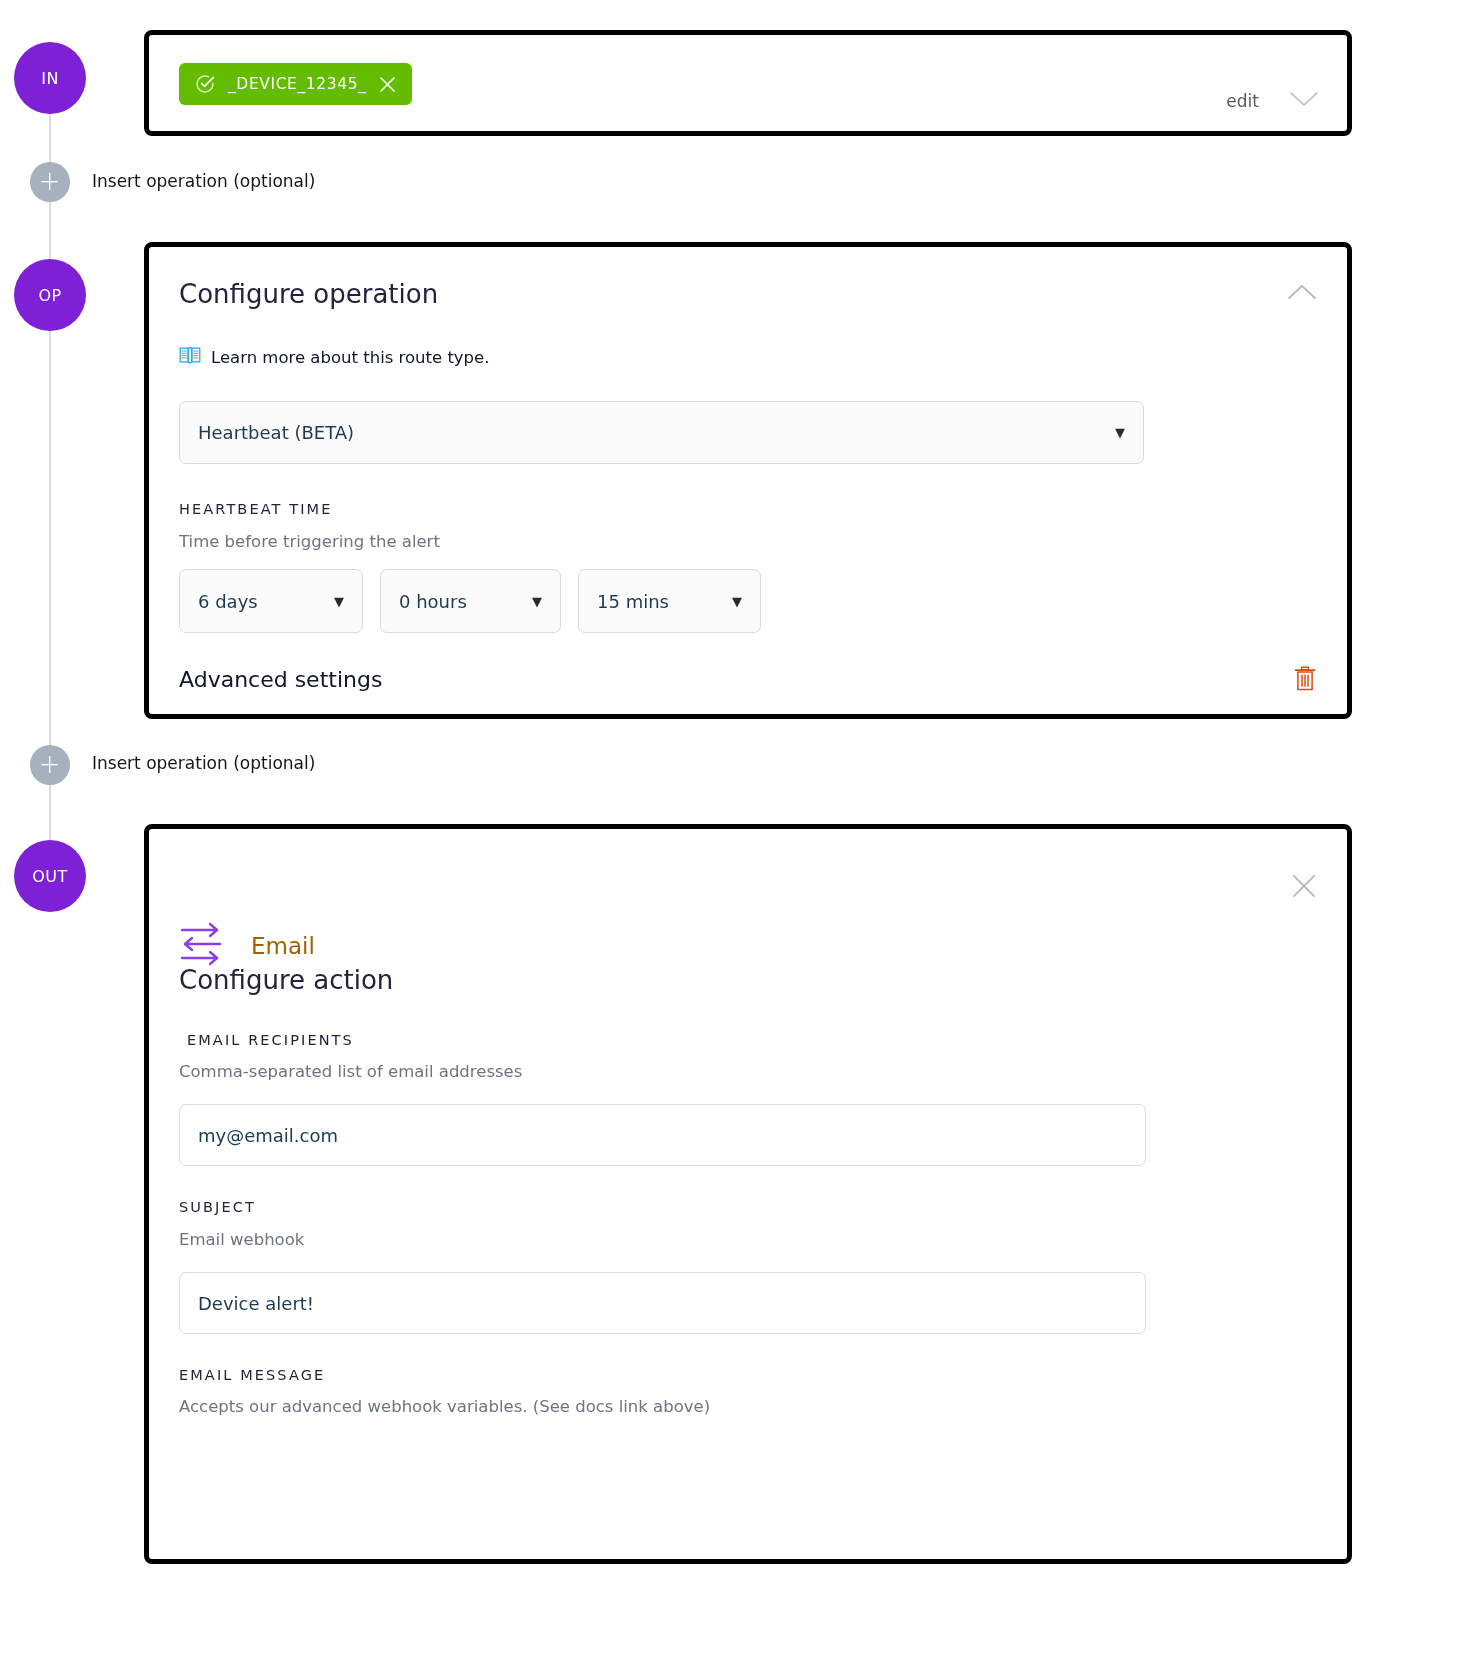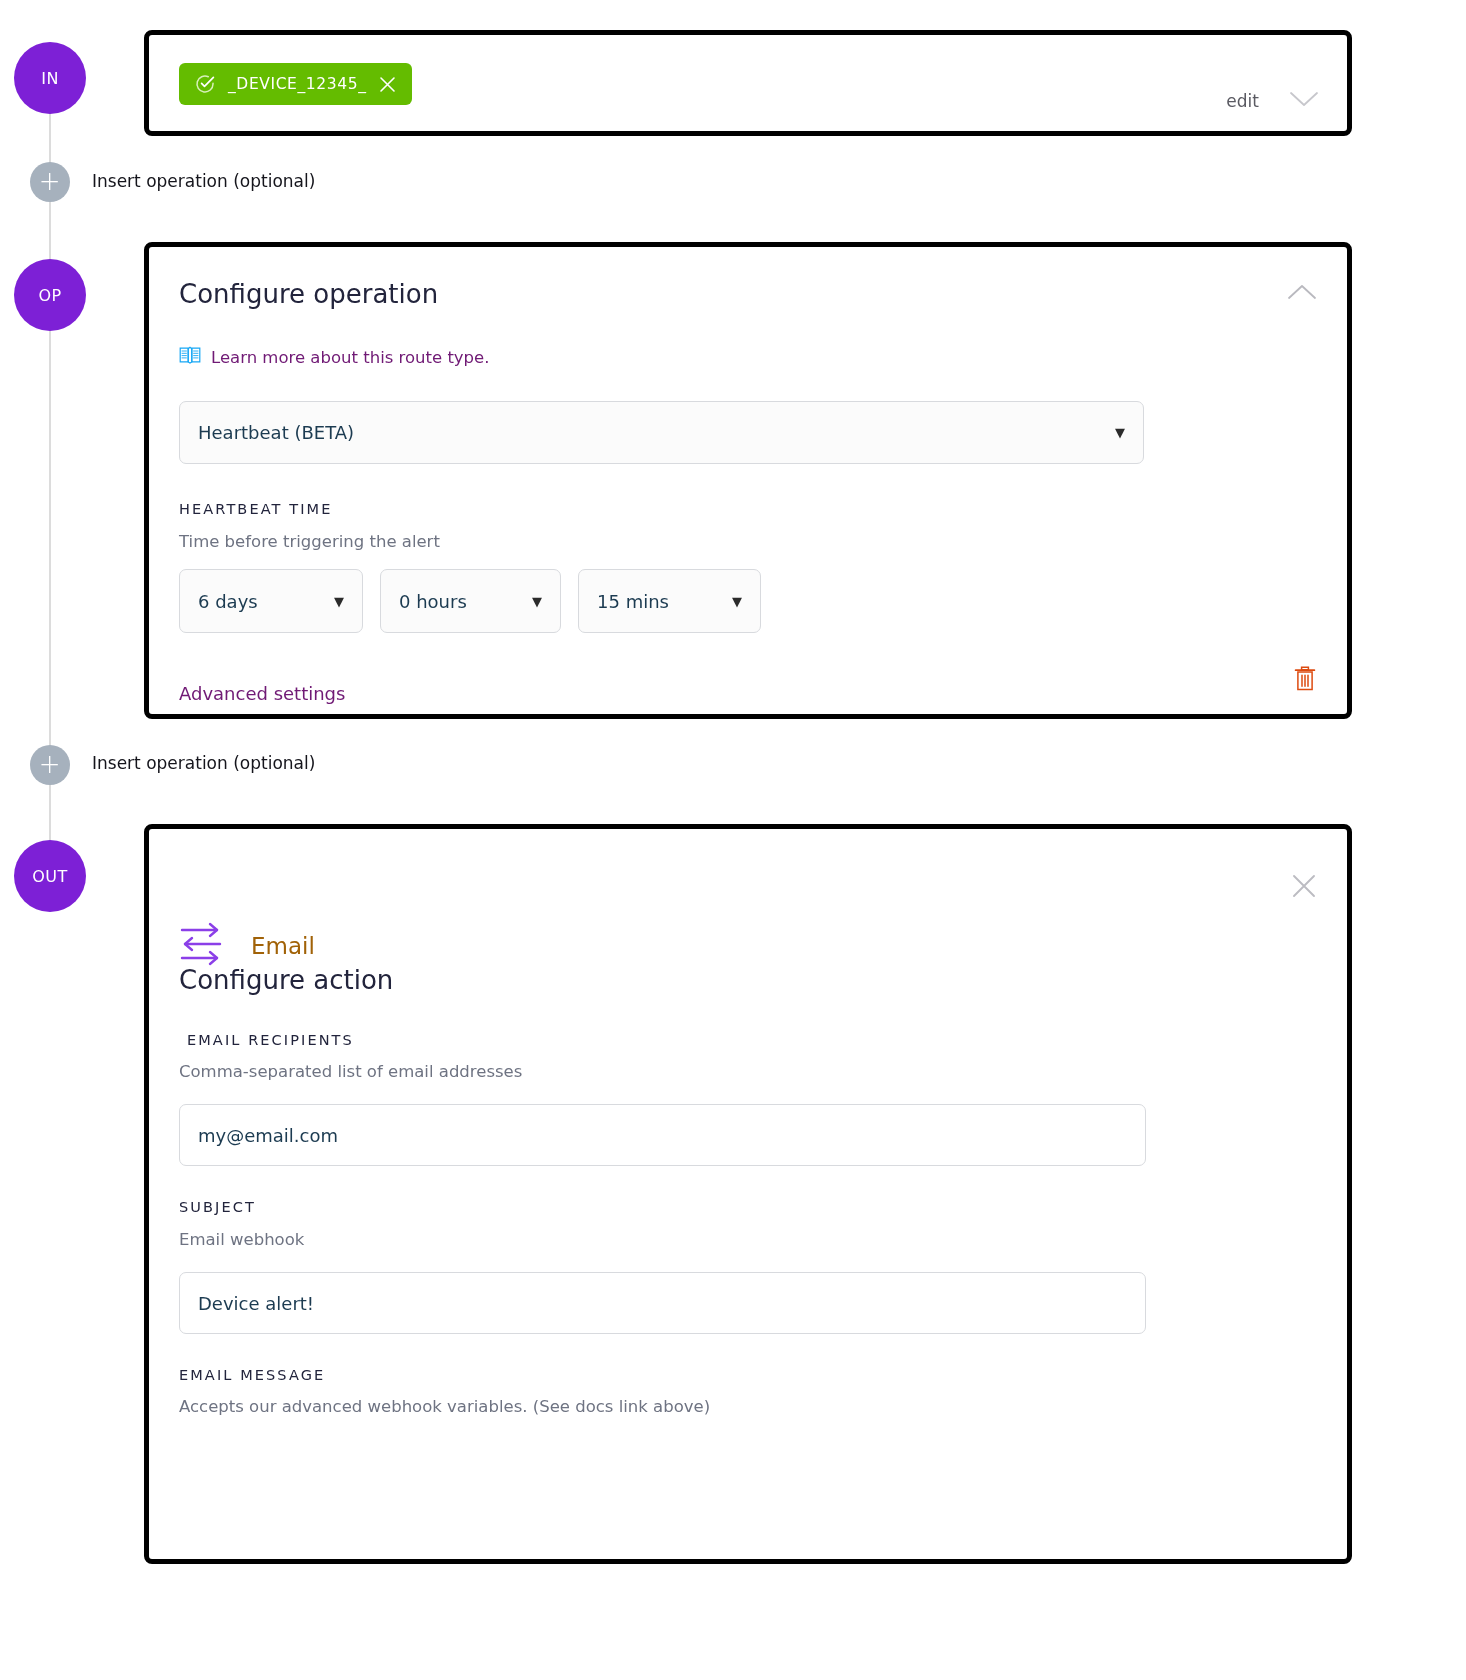--- a/index.html
+++ b/index.html
@@ -86,21 +86,21 @@
   .edit-text { font-size: 17px; color: #5a5a62; }
 
   
   .h-title {
     position: absolute;
     font-size: 26px;
     color: #22243c;
     font-weight: 400;
   }
   .link {
-    color: #701a75;
+    color: #0f172a;
     font-size: 16.5px;
     text-decoration: none;
   }
   .link-row {
     position: absolute;
     display: flex; align-items: center; gap: 10px;
   }
 
   
   .select {
@@ -244,21 +244,21 @@
   <div class="select" style="left:231px;top:322px;width:181px;height:64px;">
     <span>0 hours</span>
     <span class="caret">▼</span>
   </div>
 
   <div class="select" style="left:429px;top:322px;width:183px;height:64px;">
     <span>15 mins</span>
     <span class="caret">▼</span>
   </div>
 
-  <div class="link" style="position:absolute;left:30px;top:436px;font-size:18px;">Advanced settings</div>
+  <div class="link" style="position:absolute;left:30px;top:420px;font-size:22px;">Advanced settings</div>
 
   <div class="icon-btn" style="right:29px;top:417px;width:26px;height:28px;">
     <svg width="22" height="25" viewBox="0 0 22 25">
       <path d="M7.6 1.2h6.8v2.6H7.6z" stroke="#dd4b10" stroke-width="1.5" fill="none"></path>
       <path d="M1.6 4.2h18.8" stroke="#dd4b10" stroke-width="1.7" stroke-linecap="round"></path>
       <path d="M3.9 6.1h14.2v17.3H3.9z" stroke="#dd4b10" stroke-width="1.5" fill="none"></path>
       <path d="M8 9.3v11M11 9.3v11M14 9.3v11" stroke="#dd4b10" stroke-width="1.5" stroke-linecap="round"></path>
     </svg>
   </div>
 </div>

